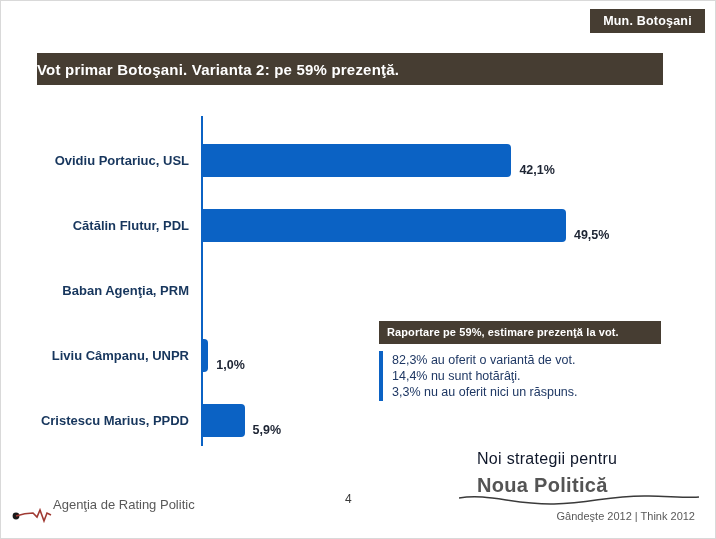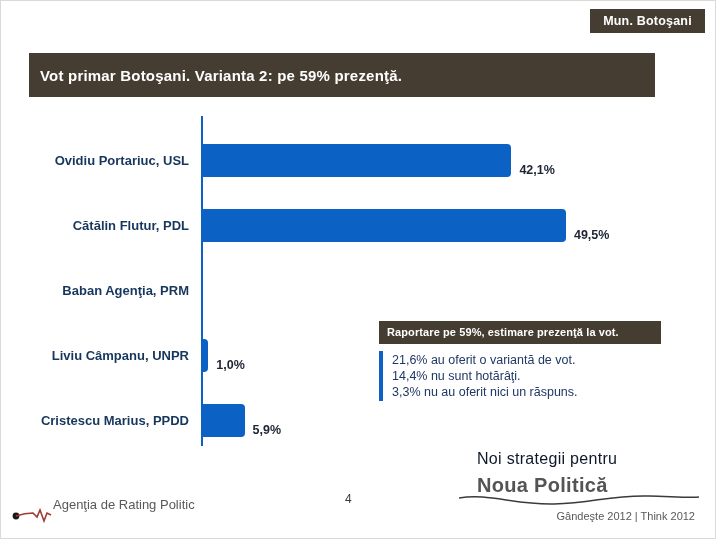--- a/index.html
+++ b/index.html
@@ -11,23 +11,23 @@
     width:716px;height:539px;position:relative;overflow:hidden;
     font-family:"Liberation Sans",sans-serif;
     border:1px solid #d9d9d9;box-sizing:border-box;
   }
   .badge{
     position:absolute;top:8px;left:589px;width:115px;height:24px;
     background:var(--dark);color:#fff;font-weight:bold;font-size:12.5px;
     display:flex;align-items:center;justify-content:center;letter-spacing:.2px;text-align:right;
   }
   .title-bar{
-    position:absolute;top:52px;left:28px;width:626px;height:44px;
+    position:absolute;top:52px;left:36px;width:626px;height:32px;
     background:var(--dark);color:#fff;font-weight:bold;font-size:15px;
-    display:flex;align-items:center;padding-left:11px;box-sizing:border-box;
+    display:flex;align-items:center;padding-left:0;box-sizing:border-box;
     letter-spacing:.2px;
   }
   .chart{position:absolute;top:127px;left:22px;width:672px;}
   .axis-line{
     position:absolute;top:115px;left:200px;width:2px;height:330px;
     background:var(--bar);
   }
   .chart-row{display:flex;align-items:center;height:65px;}
   .chart-label{
     width:178px;text-align:right;padding-right:12px;box-sizing:border-box;
@@ -94,21 +94,21 @@
       <div class="bar-track">
         <div class="bar" style="width: 8.80597%;"></div>
         <span class="bar-value">5,9%</span>
       </div>
     </div>
   </div>
 
 <div class="info-box">
   <div class="info-header">Raportare pe 59%, estimare prezenţă la vot.</div>
   <div class="info-body">
-    <div>21,6% au oferit o variantă de vot.</div>
+    <div>82,3% au oferit o variantă de vot.</div>
     <div>14,4% nu sunt hotărâţi.</div>
     <div>3,3% nu au oferit nici un răspuns.</div>
   </div>
 </div>
 
 <svg class="footer-logo" width="48" height="24" viewBox="0 0 48 24">
   <circle cx="5" cy="15" r="3.4" fill="#1a1a1a"></circle>
   <path d="M5,15 C11,13 16,12 22,12 L26,16 L29,9 L33,20 L36,12 L40,14" stroke="#A03A33" stroke-width="1.6" fill="none"></path>
 </svg>
 <div class="agency">Agenţia de Rating Politic</div>

